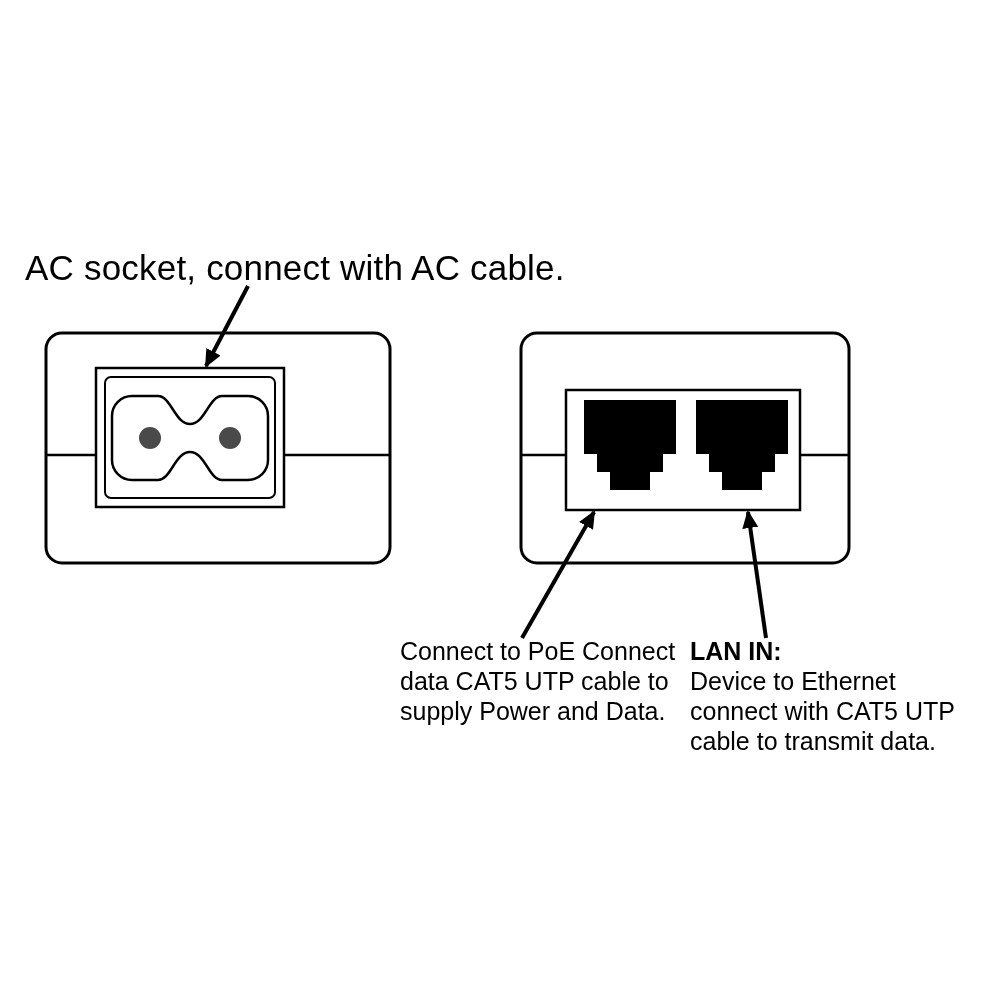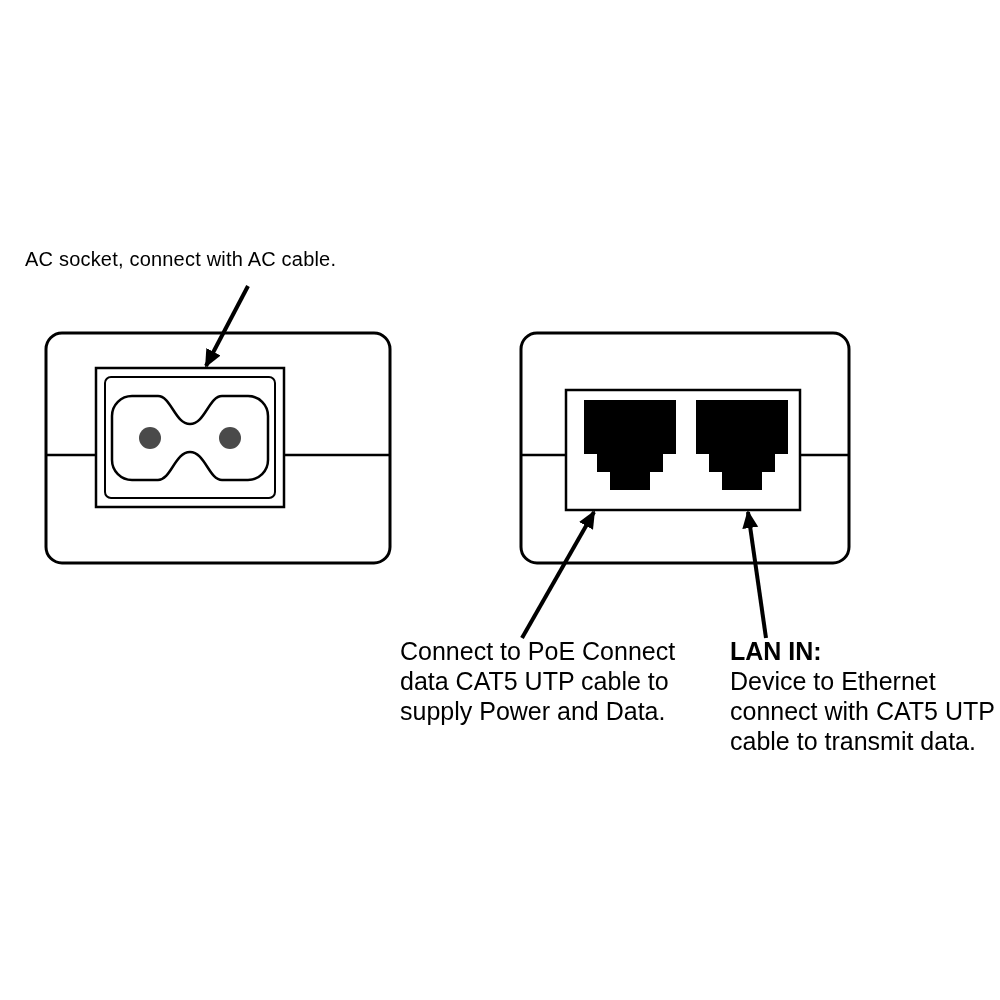--- a/index.html
+++ b/index.html
@@ -20,21 +20,21 @@
       overflow: hidden;
       background: #ffffff;
     }
     .diagram-svg {
       position: absolute;
       left: 0;
       top: 0;
     }
     .annotation {
       position: absolute;
-      font-size: 20px;
+      font-size: 35px;
       letter-spacing: 0.2px;
       white-space: nowrap;
       text-align: center;
     }
     .callout {
       position: absolute;
       font-size: 25px;
       line-height: 30px;
       white-space: nowrap;
     }
@@ -85,20 +85,20 @@
   <div class="annotation" style="left:25px; top:248px;">
     <span>AC socket, connect with AC cable.</span>
   </div>
 
   <div class="callout" style="left:400px; top:636px;">
     <div>Connect to PoE Connect</div>
     <div>data CAT5 UTP cable to</div>
     <div>supply Power and Data.</div>
   </div>
 
-  <div class="callout" style="left:730px; top:636px;">
+  <div class="callout" style="left:690px; top:636px;">
     <div class="title">LAN IN:</div>
     <div>Device to Ethernet</div>
     <div>connect with CAT5 UTP</div>
     <div>cable to transmit data.</div>
   </div>
 
 </div>
 
 </body></html>

